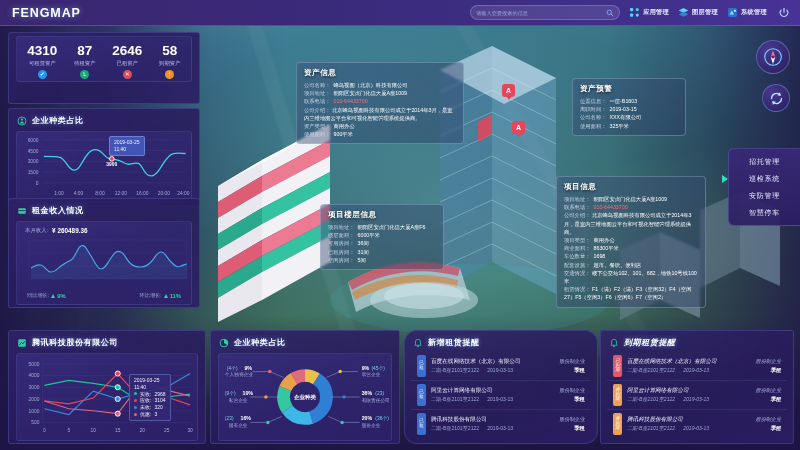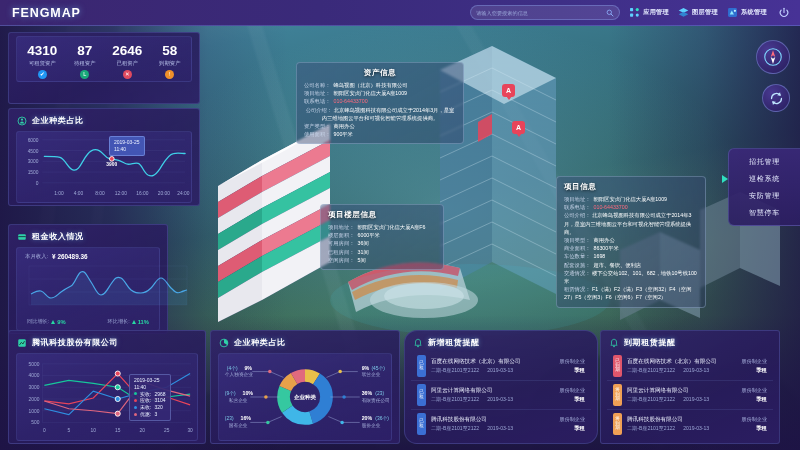--- a/index.html
+++ b/index.html
@@ -399,21 +399,21 @@
         <circle cx="97" cy="27.5" r="2.4" fill="#e8445a" stroke="#ffffff" stroke-width=".9"></circle>
         <text x="97" y="35" text-anchor="middle" fill="#ffffff" font-size="5" font-weight="bold" font-family="Liberation Sans, sans-serif">3900</text>
       </svg>
       <div class="tooltip" style="left:92px; top:4px;">
         <div>2019-03-25</div>
         <div>11:40</div>
       </div>
     </div>
   </div>
 
-  <div class="panel" style="left:8px; top:224px; width:160px; height:110px;">
+  <div class="panel" style="left:8px; top:198px; width:192px; height:110px;">
     <div class="ptitle">
       <svg class="tic" viewBox="0 0 16 16">
         <rect x="2" y="3.5" width="12" height="9" rx="1.6" fill="#2fd0a8"></rect>
         <rect x="2" y="6.6" width="12" height="1.6" fill="#1b3f4a"></rect>
       </svg>
       <span class="ttx">租金收入情况</span>
     </div>
     <div class="inner" style="height:84px; position:relative;">
       <div class="incline">
         <span class="k">本月收入:</span>
@@ -439,21 +439,21 @@
         </div>
         <div class="grow">
           <span class="gk">环比增长:</span>
           <span class="arrow-up"></span>
           <span class="gv">11%</span>
         </div>
       </div>
     </div>
   </div>
 
-  <div class="infocard" style="left:296px; top:62px; width:168px;text-align:center;">
+  <div class="infocard" style="left:296px; top:62px; width:168px;">
     <h4>资产信息</h4>
     <div class="irow">
       <span class="ik">公司名称：</span>
       <span class="iv">蜂鸟视图（北京）科技有限公司</span>
     </div>
     <div class="irow">
       <span class="ik">项目地址：</span>
       <span class="iv">朝阳区安贞门化信大厦A座1009</span>
     </div>
     <div class="irow">
@@ -467,20 +467,39 @@
     <div class="irow">
       <span class="ik">资产类型：</span>
       <span class="iv">商用办公</span>
     </div>
     <div class="irow">
       <span class="ik">使用面积：</span>
       <span class="iv">900平米</span>
     </div>
   </div>
 
+  <div class="infocard" style="left:572px; top:78px; width:114px;">
+    <h4>资产预警</h4>
+    <div class="irow">
+      <span class="ik">位置信息：</span>
+      <span class="iv">一层-B1603</span>
+    </div>
+    <div class="irow">
+      <span class="ik">离职时间：</span>
+      <span class="iv">2019-03-15</span>
+    </div>
+    <div class="irow">
+      <span class="ik">公司名称：</span>
+      <span class="iv">XXX有限公司</span>
+    </div>
+    <div class="irow">
+      <span class="ik">使用面积：</span>
+      <span class="iv">325平米</span>
+    </div>
+  </div>
 
   <div class="infocard" style="left:556px; top:176px; width:150px;">
     <h4>项目信息</h4>
     <div class="irow">
       <span class="ik">项目地址：</span>
       <span class="iv">朝阳区安贞门化信大厦A座1009</span>
     </div>
     <div class="irow">
       <span class="ik">联系电话：</span>
       <span class="iv phone">010-64433700</span>
@@ -750,21 +769,21 @@
           </div>
         </div>
         <div class="lright">
           <div class="ltype">股份制企业</div>
           <div class="lterm">季租</div>
         </div>
       </div>
     </div>
   </div>
 
-  <div class="panel" style="left:600px; top:330px; width:180px; height:114px;">
+  <div class="panel" style="left:600px; top:330px; width:194px; height:114px;font-style:italic;">
     <div class="ptitle">
       <svg class="tic" viewBox="0 0 16 16">
         <path d="M8 2 C10.6 2 12 4 12 6.4 L12 10 L13 11.6 L3 11.6 L4 10 L4 6.4 C4 4 5.4 2 8 2 Z" fill="none" stroke="#2fd0a8" stroke-width="1.2"></path>
         <circle cx="8" cy="13.4" r="1.3" fill="#2fd0a8"></circle>
       </svg>
       <span class="ttx">到期租赁提醒</span>
     </div>
     <div style="margin-top:2px;">
       <div class="listrow">
         <div class="lbadge" style="background:#e0566b">已到期</div>

